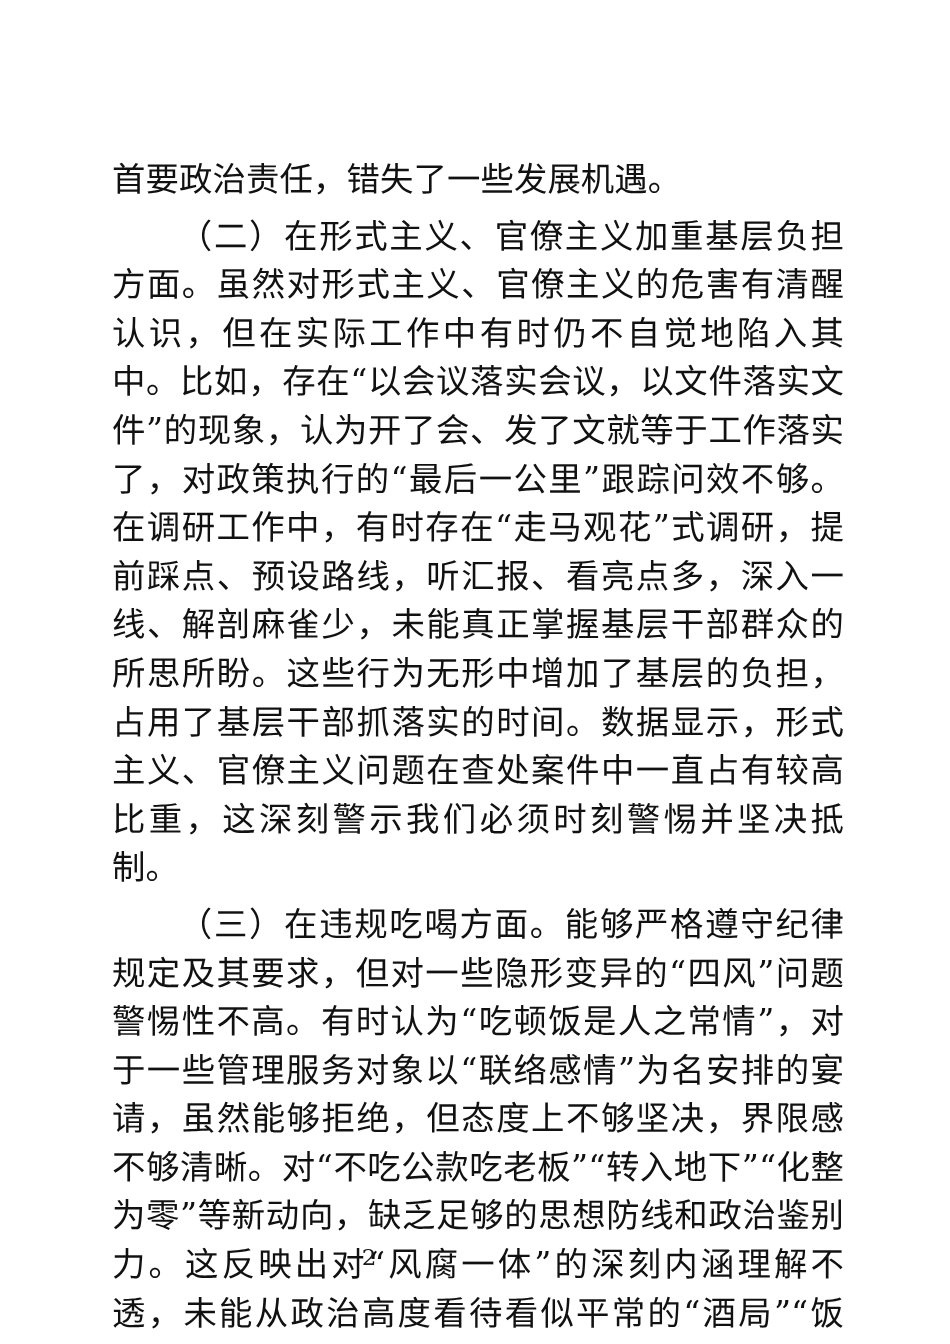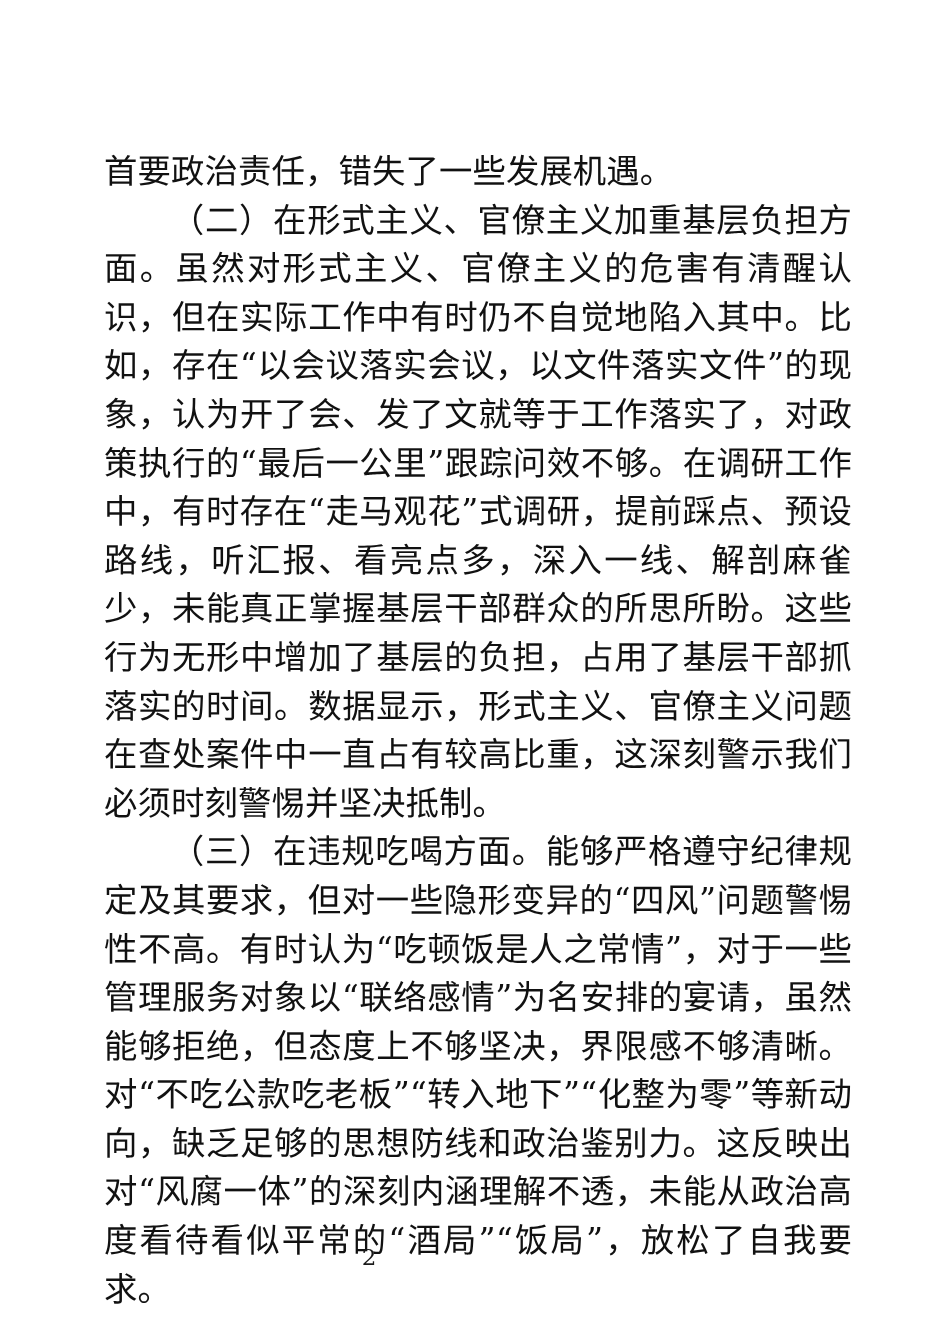--- a/index.html
+++ b/index.html
@@ -28,21 +28,21 @@
   
   .page-body {
     position: absolute;
     left: 104px;
     top: 148px;
     width: 748px;
   }
 
   
   .para {
-    margin: 0;
+    margin: 8px;
     font-family: "DejaVu Serif", "Liberation Serif", serif;
     font-size: 33.4px;
     line-height: 48.6px;
     letter-spacing: 0.1px;
     text-align: justify;
     text-justify: inter-character;
     word-break: break-all;
     color: #111111;
     text-indent: 0;
   }

